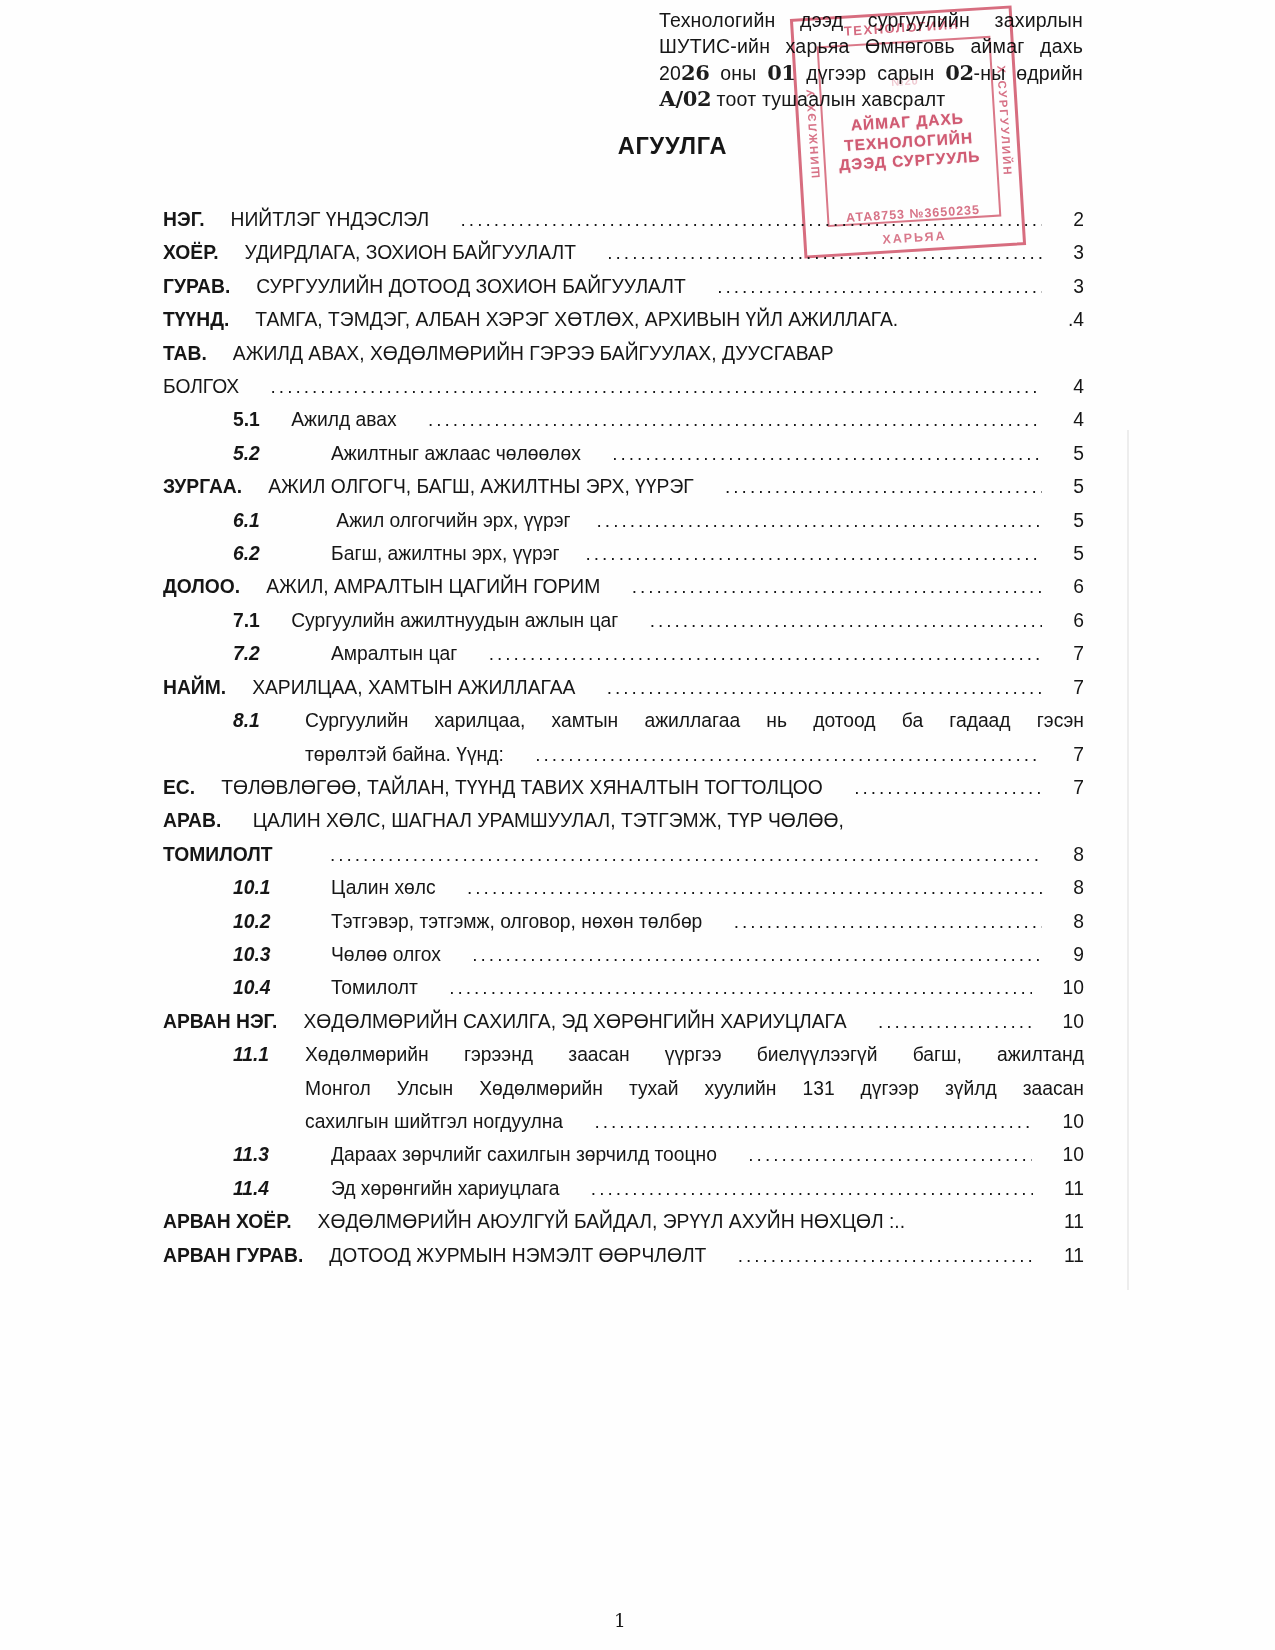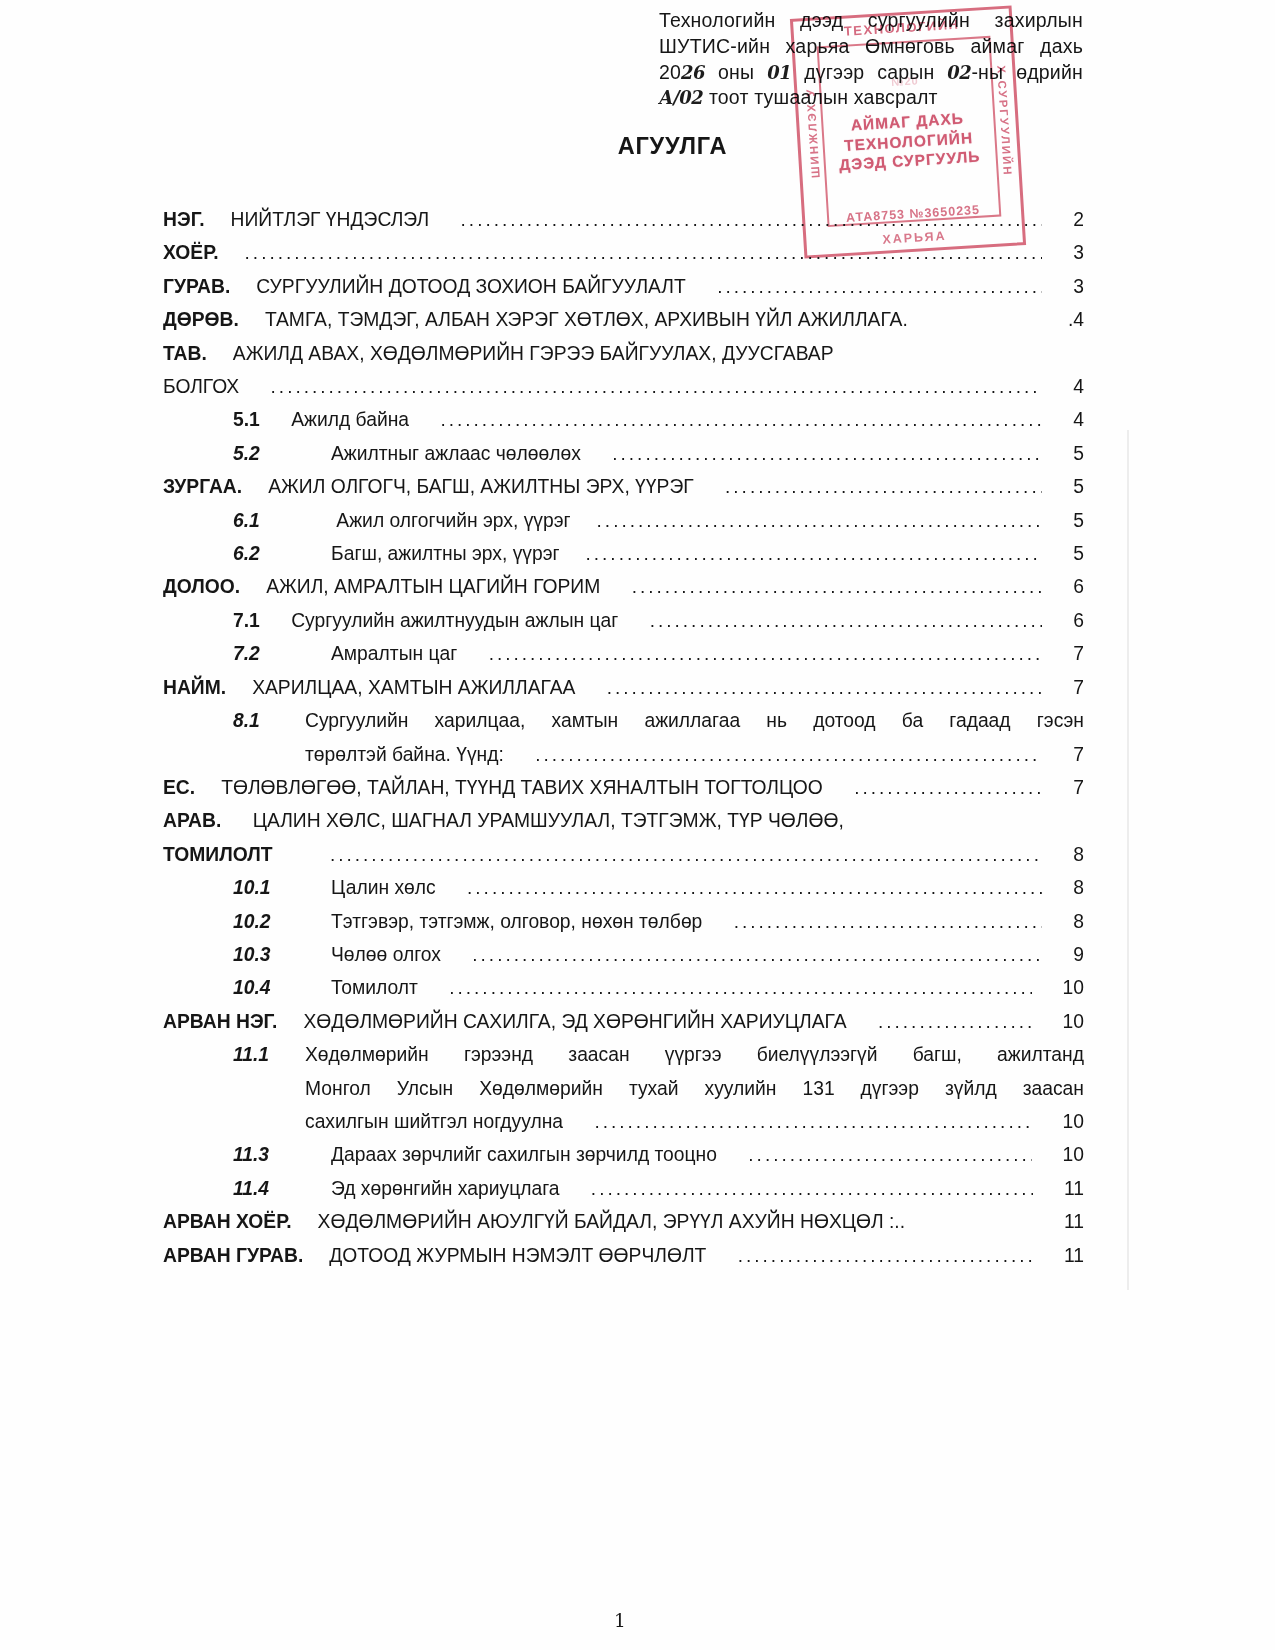--- a/index.html
+++ b/index.html
@@ -3,22 +3,22 @@
 <meta charset="utf-8">
 <style>
   html,body{margin:0;padding:0;background:#ffffff;}
   .page{position:relative;width:1275px;height:1650px;background:#fefefe;overflow:hidden;
         font-family:"Liberation Sans","DejaVu Sans",sans-serif;color:#161616;}
 
   
   .refblock{position:absolute;left:659px;top:8px;width:424px;}
   .hline{font-size:19.5px;line-height:25.8px;letter-spacing:.2px;white-space:nowrap;}
   .hline.hjust{white-space:normal;text-align:justify;text-align-last:justify;}
-  .hw{font-family:"DejaVu Serif","Liberation Serif",serif;font-style:italic;font-weight:600;
-      font-size:18px;letter-spacing:-.5px;color:#1d1d1d;}
+  .hw{font-family:"DejaVu Serif","Liberation Serif",serif;font-weight:600;
+      font-size:21px;letter-spacing:-.5px;color:#1d1d1d;}
 
   
   .title{position:absolute;left:16px;top:133px;width:1275px;text-align:center;padding-left:38px;
          box-sizing:border-box;font-size:23.5px;font-weight:bold;letter-spacing:.8px;}
 
   
   .stamp{position:absolute;left:797px;top:12px;width:216px;height:234px;
          transform:rotate(-3.5deg);mix-blend-mode:multiply;pointer-events:none;
          border:3px solid rgba(205,68,92,.78);color:#cb4560;}
   .stamp-inner{position:absolute;left:22px;right:20px;top:26px;bottom:27px;
@@ -94,48 +94,49 @@
 
   <div class="toc">
       <div class="row i0">
         <span class="b">НЭГ.</span>
         <span class="t">НИЙТЛЭГ ҮНДЭСЛЭЛ </span>
         <span class="dots"></span>
         <span class="pg">2</span>
       </div>
       <div class="row i0">
         <span class="b">ХОЁР.</span>
+        <span class="t">УДИРДЛАГА, ЗОХИОН БАЙГУУЛАЛТ </span>
         <span class="dots"></span>
         <span class="pg">3</span>
       </div>
       <div class="row i0">
         <span class="b">ГУРАВ.</span>
         <span class="t">СУРГУУЛИЙН ДОТООД ЗОХИОН БАЙГУУЛАЛТ </span>
         <span class="dots"></span>
         <span class="pg">3</span>
       </div>
       <div class="row i0">
-        <span class="b">ДӨРӨВ.</span>
+        <span class="b">ТҮҮНД.</span>
         <span class="t">ТАМГА, ТЭМДЭГ, АЛБАН ХЭРЭГ ХӨТЛӨХ, АРХИВЫН ҮЙЛ АЖИЛЛАГА.</span>
         <span class="dots nd"></span>
         <span class="pg">.4</span>
       </div>
       <div class="row i0">
         <span class="b">ТАВ.</span>
         <span class="t">АЖИЛД АВАХ, ХӨДӨЛМӨРИЙН ГЭРЭЭ БАЙГУУЛАХ, ДУУСГАВАР</span>
         <span class="dots nd"></span>
       </div>
       <div class="row i0">
         <span class="t">БОЛГОХ </span>
         <span class="dots"></span>
         <span class="pg">4</span>
       </div>
       <div class="row i1">
         <span class="num">5.1</span>
-        <span class="t"> Ажилд байна </span>
+        <span class="t"> Ажилд авах </span>
         <span class="dots"></span>
         <span class="pg">4</span>
       </div>
       <div class="row i1">
         <span class="num tab">5.2</span>
         <span class="t">Ажилтныг ажлаас чөлөөлөх </span>
         <span class="dots"></span>
         <span class="pg">5</span>
       </div>
       <div class="row i0">

